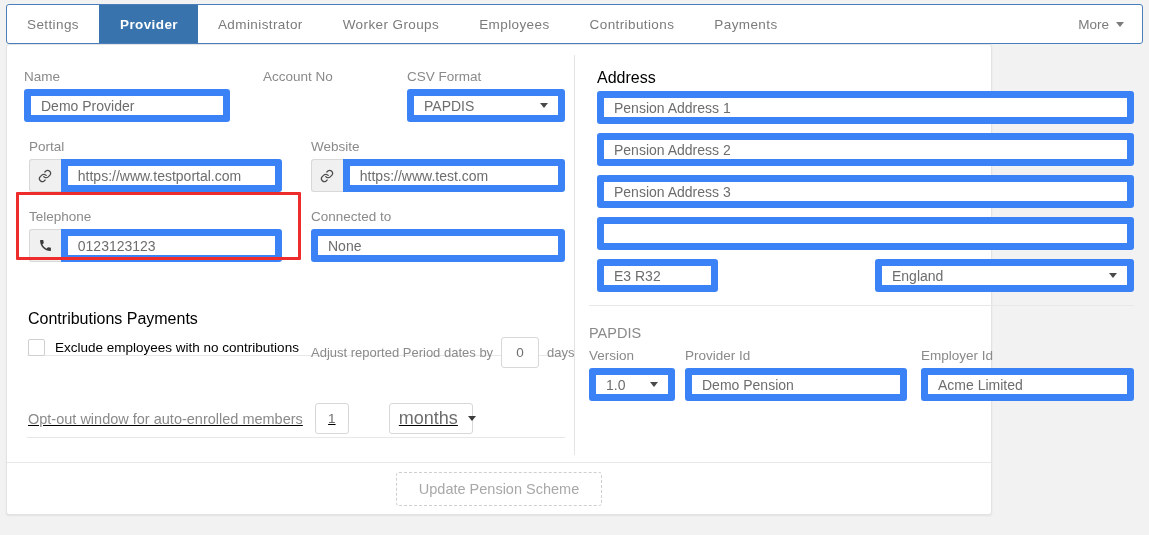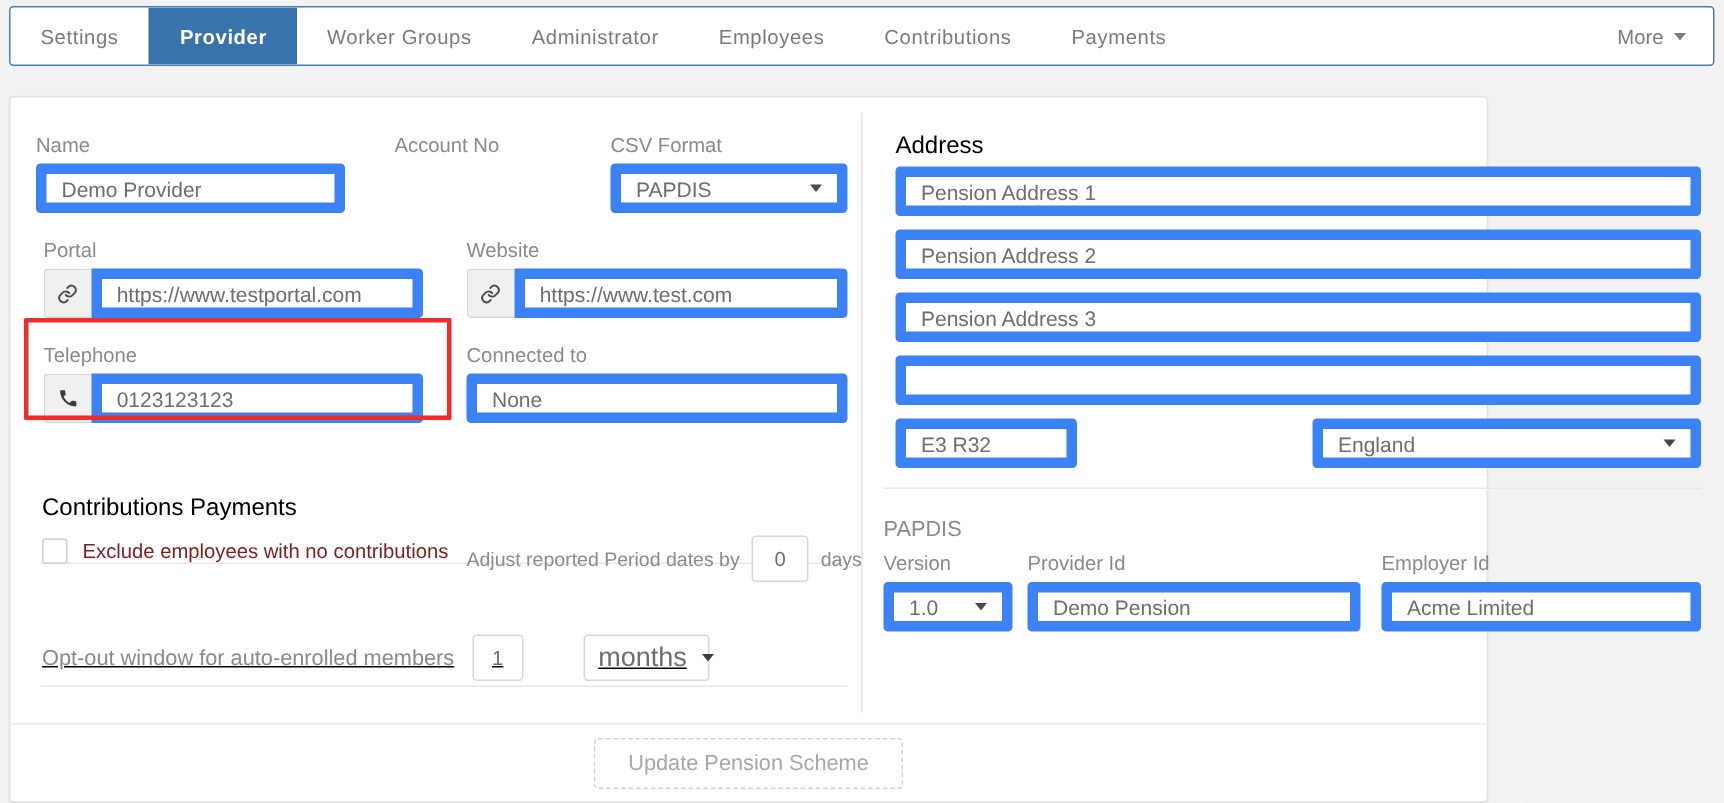--- a/index.html
+++ b/index.html
@@ -57,21 +57,21 @@
     width: 0; height: 0;
     border-left: 4.5px solid transparent;
     border-right: 4.5px solid transparent;
     border-top: 5px solid #7b7b7b;
     display: inline-block;
   }
 
   
   .card {
     position: absolute;
-    left: 6px; top: 64px;
+    left: 6px; top: 44px;
     width: 986px; height: 471px;
     background: #ffffff;
     border: 1px solid #e3e3e3;
     border-radius: 3px;
     box-shadow: 0 1px 2px rgba(0,0,0,.07);
   }
   .card-body {
     position: relative;
     height: 417px;
   }
@@ -173,21 +173,21 @@
     border: 1px solid #cfcfcf;
     border-radius: 2px;
     background: #fff;
     display: inline-block;
     cursor: pointer;
     flex: 0 0 auto;
   }
   .cbrow { display: flex; align-items: center; gap: 10px; }
   .cbtext {
     font-size: 13.5px;
-    color: #7f1d1d;
+    color: #000000;
     white-space: nowrap;
   }
   .inlinerow { display: flex; align-items: center; gap: 8px; }
   .inlinetext { font-size: 13px; color: #8a8a8a; white-space: nowrap; }
   .numfld {
     width: 38px; height: 31px;
     border: 1px solid #d8d8d8;
     border-radius: 3px;
     text-align: center;
     font-size: 13.5px;
@@ -237,22 +237,22 @@
   }
 
   .icon-svg { display: block; }
 </style>
 </head>
 <body>
 
 <div class="tabbar">
   <button class="tab">Settings</button>
   <button class="tab active">Provider</button>
+  <button class="tab">Administrator</button>
   <button class="tab">Worker Groups</button>
-  <button class="tab">Administrator</button>
   <button class="tab">Employees</button>
   <button class="tab">Contributions</button>
   <button class="tab">Payments</button>
   <div class="tab-spacer"></div>
   <div class="tab-more">
     <span>More</span>
     <span class="caret-down"></span>
   </div>
 </div>
 

